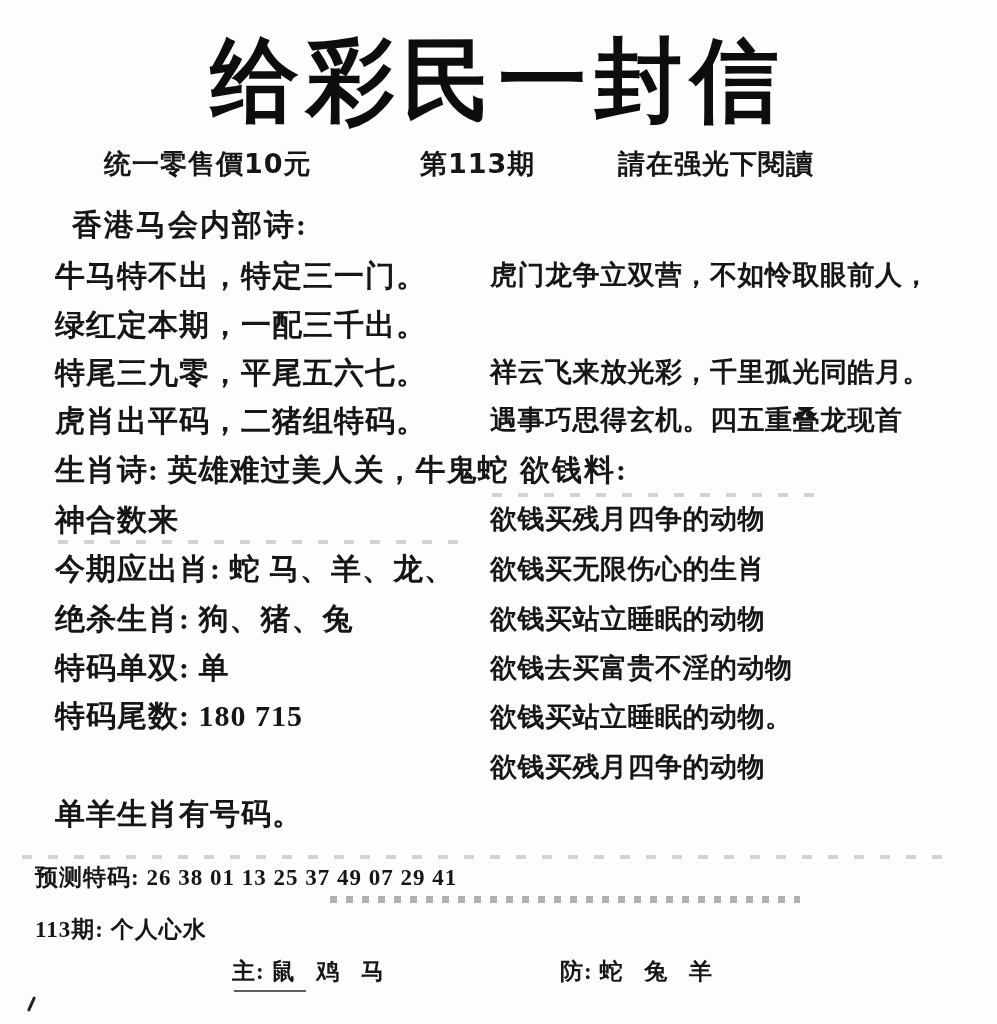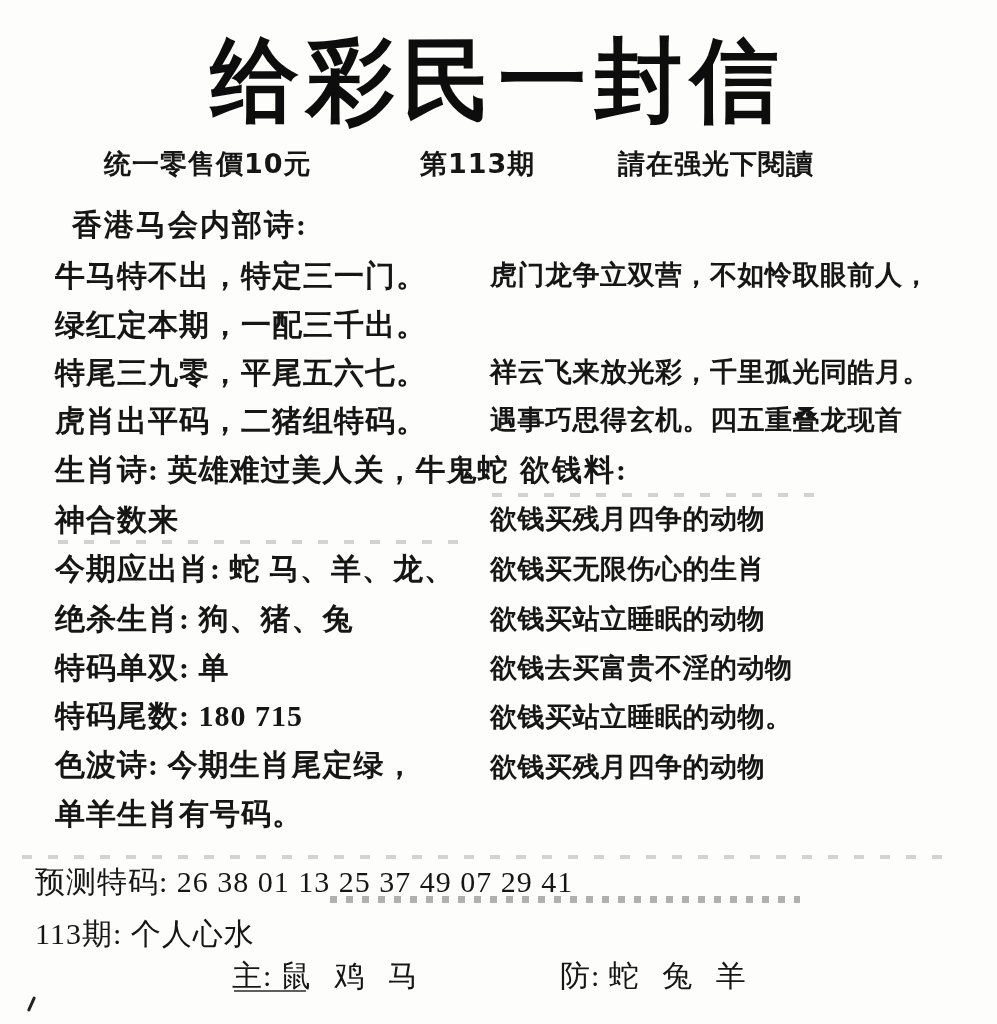--- a/index.html
+++ b/index.html
@@ -18,21 +18,21 @@
     position:absolute;top:146px;font-size:27px;font-weight:700;white-space:nowrap;
     font-family:"DejaVu Sans","Liberation Sans",sans-serif;letter-spacing:1px;
   }
   .price{left:104px;text-align:right;}
   .issue{left:420px;}
   .notice{left:618px;}
   .line{position:absolute;font-weight:700;white-space:nowrap;text-align:center;}
   .lh{font-size:30px;letter-spacing:2px;}
   .ll{font-size:30px;letter-spacing:1px;}
   .rl{font-size:27px;letter-spacing:0.5px;}
-  .ftr{position:absolute;font-weight:400;white-space:nowrap;font-size:30px;letter-spacing:1px;}
+  .ftr{position:absolute;font-weight:700;white-space:nowrap;font-size:23px;letter-spacing:1px;}
   .zodiac{word-spacing:14px;}
   .smudge{
     position:absolute;height:7px;opacity:.45;filter:blur(.6px);
     background:repeating-linear-gradient(90deg,#555 0 7px,transparent 7px 16px);
   }
   .artifact-dashes{
     position:absolute;height:4px;opacity:.28;
     background:repeating-linear-gradient(90deg,#666 0 10px,transparent 10px 26px);
   }
   .underline-mark{position:absolute;height:2px;background:#2a2a2a;opacity:.75;}
@@ -56,21 +56,20 @@
   <div class="line ll" style="top:256px;left:55px">牛马特不出，特定三一门。</div>
   <div class="line ll" style="top:305px;left:55px">绿红定本期，一配三千出。</div>
   <div class="line ll" style="top:353px;left:55px">特尾三九零，平尾五六七。</div>
   <div class="line ll" style="top:401px;left:55px">虎肖出平码，二猪组特码。</div>
   <div class="line ll" style="top:450px;left:55px">生肖诗: 英雄难过美人关，牛鬼蛇</div>
   <div class="line ll" style="top:500px;left:55px">神合数来</div>
   <div class="line ll" style="top:549px;left:55px">今期应出肖: 蛇 马、羊、龙、</div>
   <div class="line ll" style="top:599px;left:55px">绝杀生肖: 狗、猪、兔</div>
   <div class="line ll" style="top:648px;left:55px">特码单双: 单</div>
   <div class="line ll" style="top:696px;left:55px">特码尾数: 180 715</div>
-  <div class="line ll" style="top:745px;left:55px">色波诗: 今期生肖尾定绿，</div>
   <div class="line ll" style="top:794px;left:55px">单羊生肖有号码。</div>
 
   <div class="line rl" style="top:257px;left:490px">虎门龙争立双营，不如怜取眼前人，</div>
   <div class="line rl" style="top:354px;left:490px">祥云飞来放光彩，千里孤光同皓月。</div>
   <div class="line rl" style="top:402px;left:490px">遇事巧思得玄机。四五重叠龙现首</div>
   <div class="line lh" style="top:450px;left:520px">欲钱料:</div>
   <div class="line rl" style="top:501px;left:490px">欲钱买残月四争的动物</div>
   <div class="line rl" style="top:551px;left:490px">欲钱买无限伤心的生肖</div>
   <div class="line rl" style="top:601px;left:490px">欲钱买站立睡眠的动物</div>
   <div class="line rl" style="top:650px;left:490px">欲钱去买富贵不淫的动物</div>

